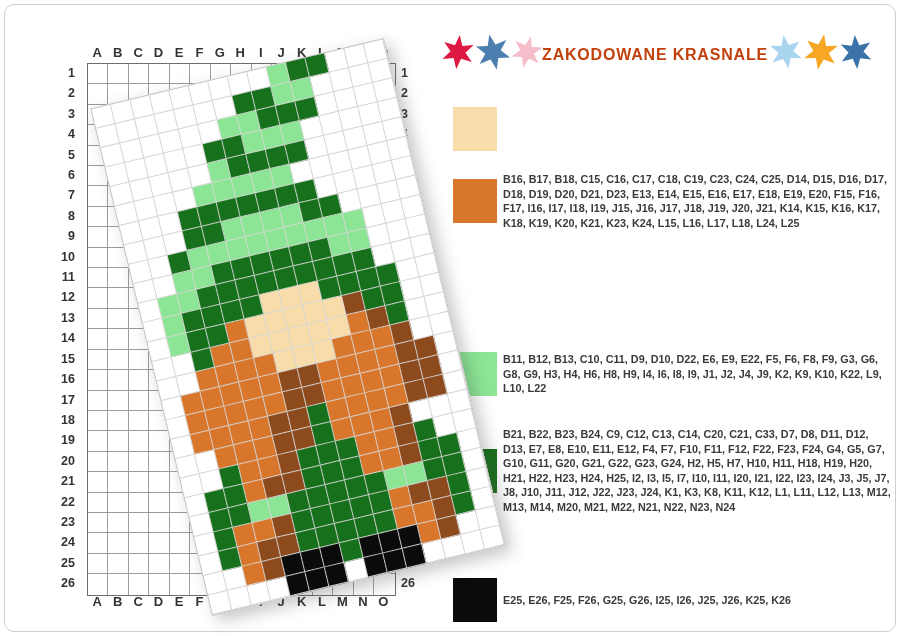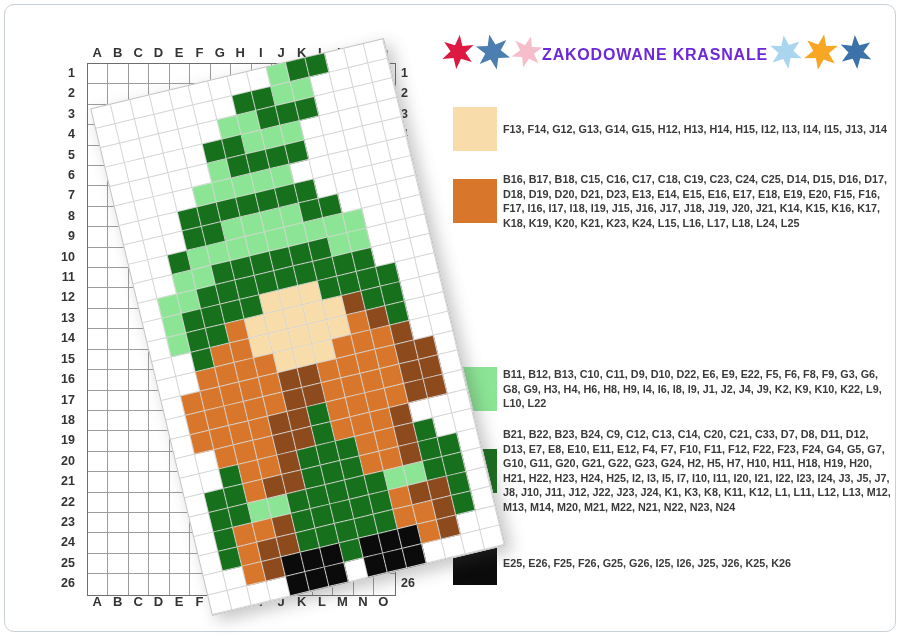--- a/index.html
+++ b/index.html
@@ -2,21 +2,21 @@
 <html><head>
 <meta charset="utf-8">
 <style>
   html,body{margin:0;padding:0;background:#fff;}
   body{width:900px;height:636px;position:relative;overflow:hidden;
        font-family:"Liberation Sans",sans-serif;}
   .page{position:absolute;inset:4px;border:1px solid #C9D0D6;border-radius:10px;background:#fff;}
 
   
   .title{position:absolute;left:495px;top:41px;width:310px;text-align:center;
-         font-weight:bold;font-size:16px;letter-spacing:.8px;color:#6d28d9;z-index:2;}
+         font-weight:bold;font-size:16px;letter-spacing:.8px;color:#c2410c;z-index:2;}
   .stars{position:absolute;top:28px;display:flex;align-items:center;z-index:2;}
   .stars.left{left:436px}
   .stars.right{left:764px}
   .stars svg{display:block;margin:0 -1px;}
 
   
   .col-labels{position:absolute;left:82px;width:307px;display:flex;z-index:1;
               font-weight:bold;font-size:13px;color:#333;}
   .col-labels span{width:20.44px;text-align:center;}
   .col-labels.top{top:40px}
@@ -40,21 +40,21 @@
          transform:rotate(-13.5deg);z-index:3;border:1px solid #C2C2C2;box-sizing:border-box;
          box-shadow:5px 7px 16px rgba(70,70,70,.30);
          display:grid;grid-template-columns:repeat(15,20px);grid-template-rows:repeat(26,20px);}
   .paper .cell{border-right:1px solid #D4D4D4;border-bottom:1px solid #D4D4D4;box-sizing:border-box;}
 
   
   .legend-entry{position:absolute;left:448px;display:flex;align-items:center;gap:6px;z-index:2;}
   .legend-entry .swatch{width:44px;height:44px;flex:0 0 44px;}
   .legend-entry .codes{width:388px;font-weight:bold;font-size:10.8px;line-height:14.6px;color:#3A3A3A;}
   .entry-1{top:102px}.entry-2{top:167px}.entry-3{top:273px}
-  .entry-4{top:362px}.entry-5{top:422px}.entry-6{top:536px}
+  .entry-4{top:347px}.entry-5{top:422px}.entry-6{top:573px}
 
   
   .logo{position:absolute;left:620px;top:592px;display:flex;align-items:flex-start;gap:3px;z-index:2;}
   .logo-icon{width:36px;height:34px;position:relative;}
   .logo-icon .bar{position:absolute;height:8px;border-radius:2px;}
   .logo-icon .bar.red{width:27px;left:1px;top:10px;transform:rotate(-40deg);
       background:repeating-linear-gradient(90deg,#C9232B 0 4px,#fff 4px 6px);}
   .logo-icon .bar.gray{width:27px;left:9px;top:15px;transform:rotate(40deg);
       background:repeating-linear-gradient(90deg,#4A4A4A 0 4px,#fff 4px 6px);}
   .logo-text{display:flex;flex-direction:column;}
@@ -961,21 +961,20 @@
       <div class="cell" style="background: rgb(11, 11, 11);"></div>
       <div class="cell" style="background: rgb(11, 11, 11);"></div>
       <div class="cell"></div>
       <div class="cell"></div>
       <div class="cell"></div>
       <div class="cell"></div>
     </div>
 
   <div class="legend-entry entry-1">
     <div class="swatch" style="background: rgb(248, 221, 171);"></div>
-    <div class="codes">F13, F14, G12, G13, G14, G15, H12, H13, H14, H15, I12, I13, I14, I15, J13, J14</div>
   </div>
   <div class="legend-entry entry-2">
     <div class="swatch" style="background: rgb(216, 119, 43);"></div>
     <div class="codes">B16, B17, B18, C15, C16, C17, C18, C19, C23, C24, C25, D14, D15, D16, D17, D18, D19, D20, D21, D23, E13, E14, E15, E16, E17, E18, E19, E20, F15, F16, F17, I16, I17, I18, I19, J15, J16, J17, J18, J19, J20, J21, K14, K15, K16, K17, K18, K19, K20, K21, K23, K24, L15, L16, L17, L18, L24, L25</div>
   </div>
   <div class="legend-entry entry-4">
     <div class="swatch" style="background: rgb(139, 229, 148);"></div>
     <div class="codes">B11, B12, B13, C10, C11, D9, D10, D22, E6, E9, E22, F5, F6, F8, F9, G3, G6, G8, G9, H3, H4, H6, H8, H9, I4, I6, I8, I9, J1, J2, J4, J9, K2, K9, K10, K22, L9, L10, L22</div>
   </div>
   <div class="legend-entry entry-5">

